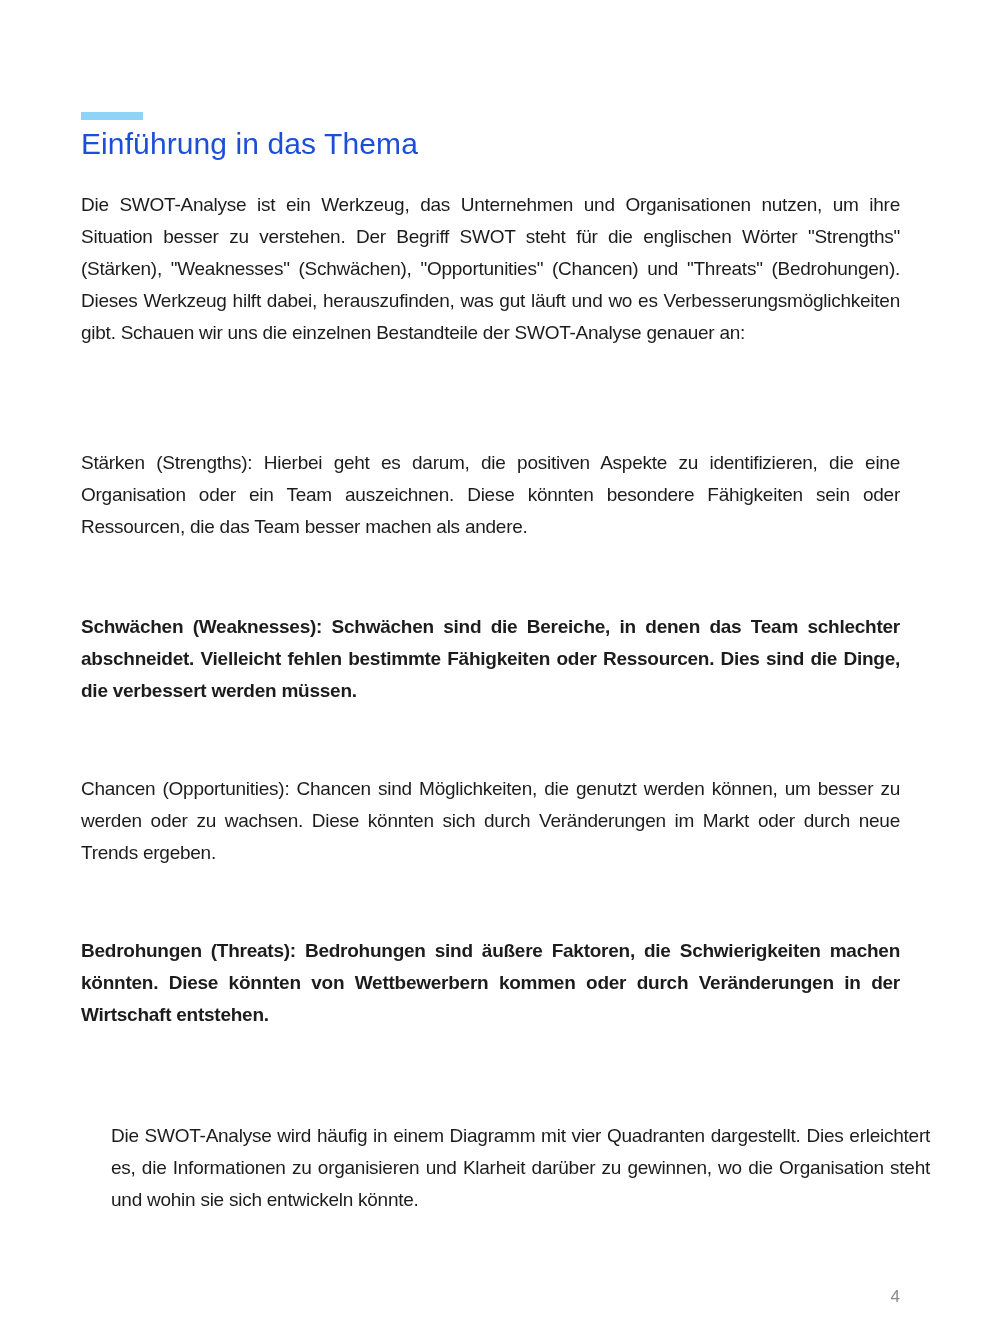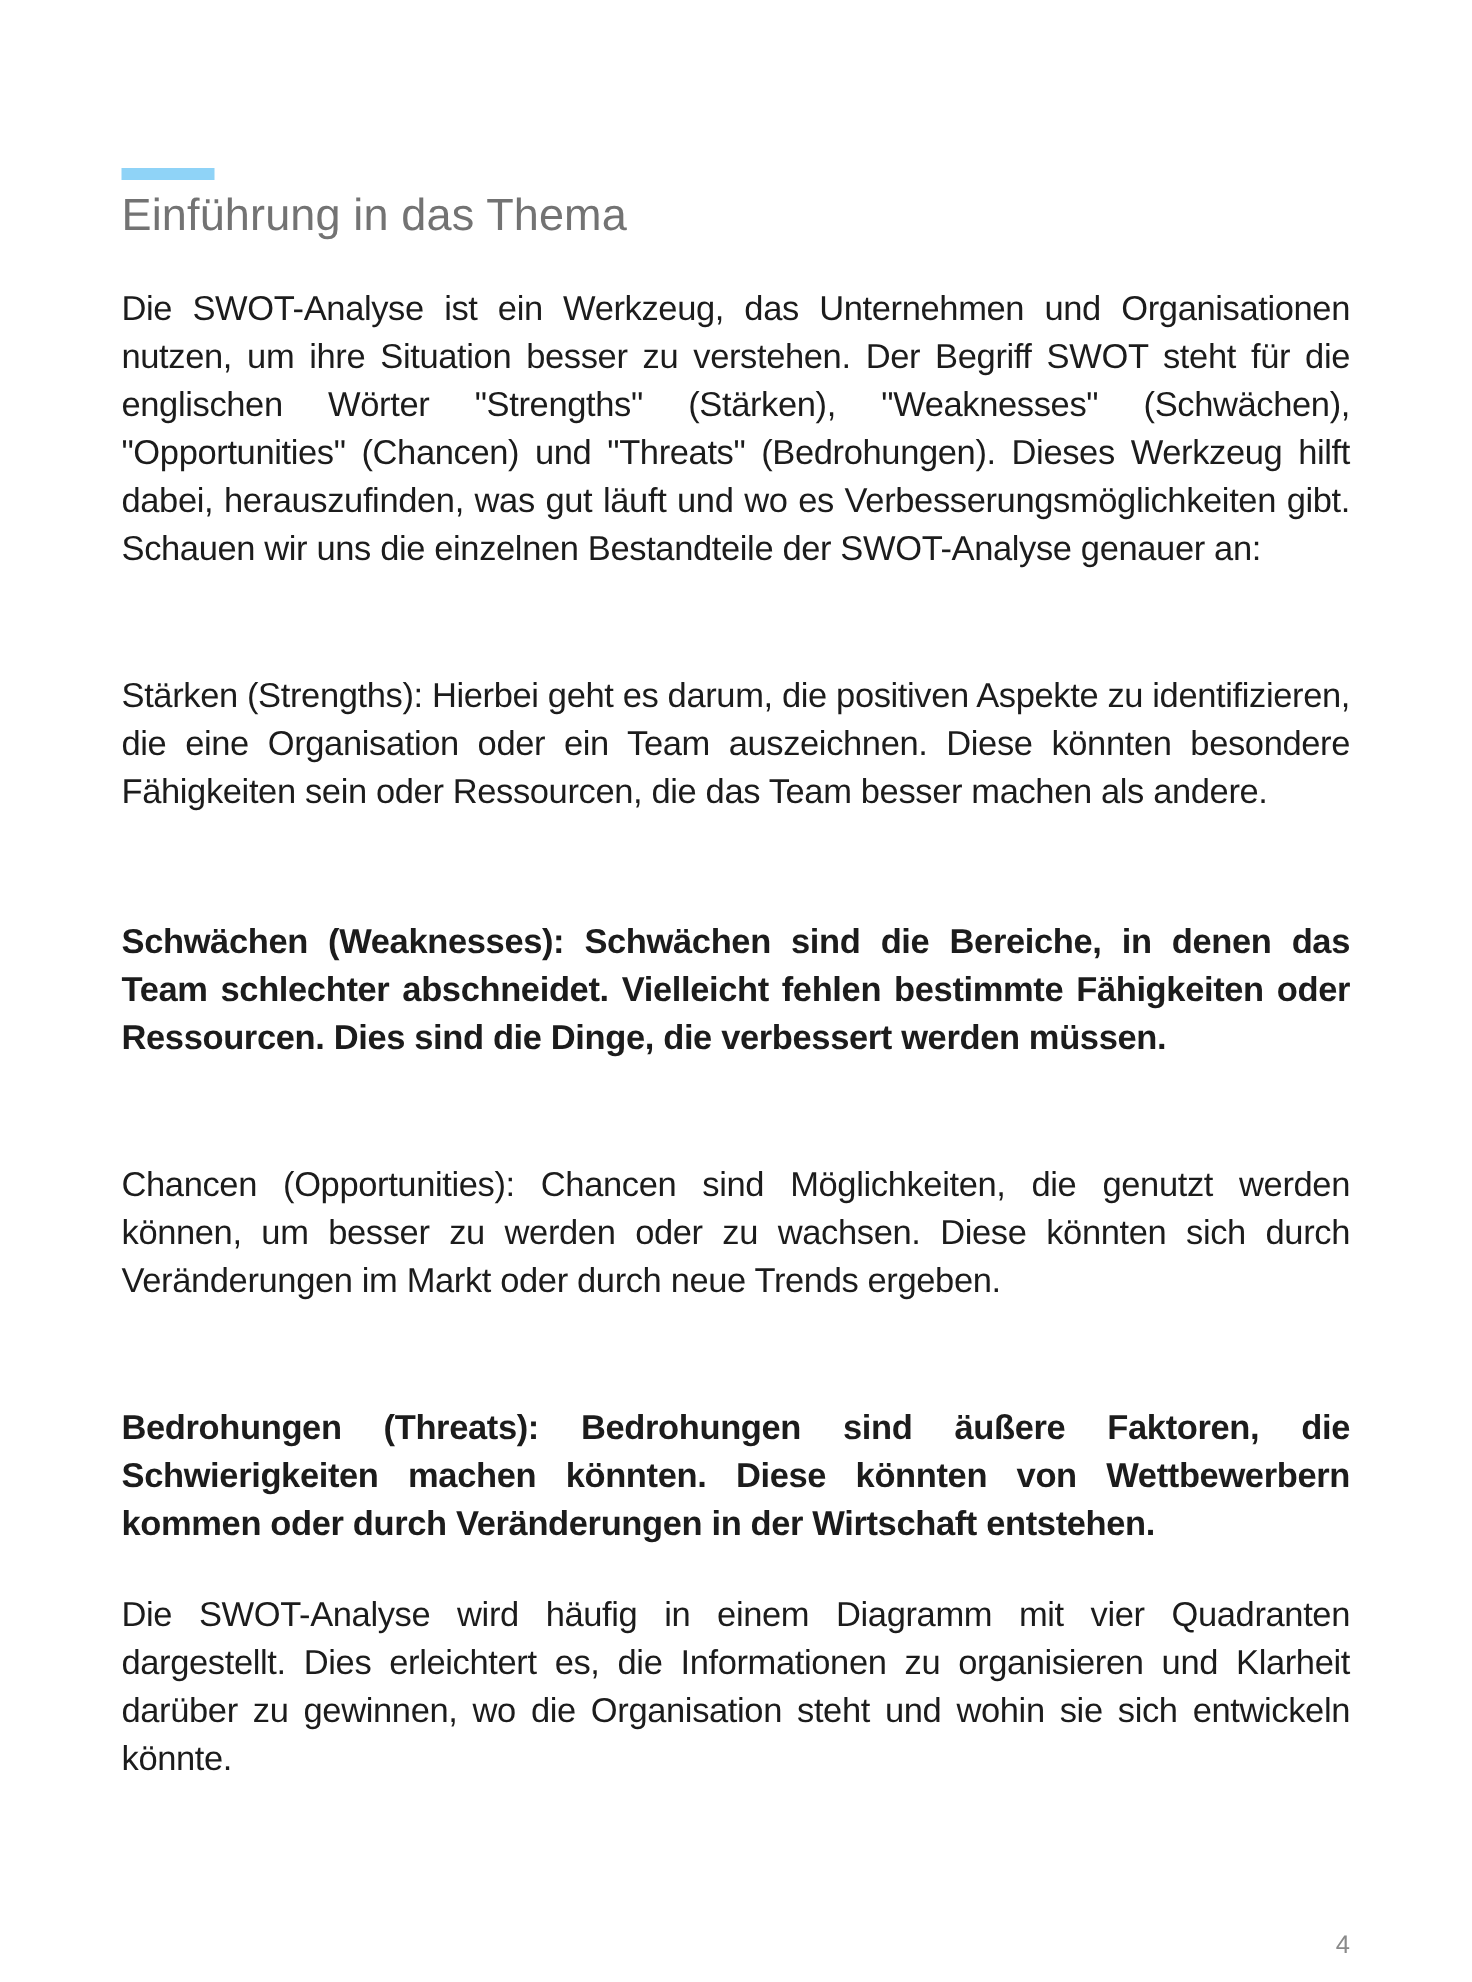--- a/index.html
+++ b/index.html
@@ -39,45 +39,45 @@
       color: #1a9de0;
       letter-spacing: 0.1px;
       white-space: nowrap;
       line-height: 40px;
     }
     .para {
       position: absolute;
       left: 0;
       width: 819px;
       margin: 0;
-      font-size: 23px;
+      font-size: 19px;
       line-height: 32px;
       text-align: justify;
       letter-spacing: -0.25px;
     }
     .p-intro { top: 189px; }
     .p-strengths { top: 447px; }
     .p-weaknesses { top: 611px; font-weight: bold; }
     .p-opportunities { top: 773px; }
     .p-threats { top: 935px; font-weight: bold; }
-    .p-summary { top: 1060px; }
+    .p-summary { top: 1120px; margin-left: 30px; }
     .page-number {
       position: absolute;
       right: 81px;
       top: 1287px;
       font-size: 17px;
       color: #8a8a8a;
     }
   </style>
 </head>
 <body>
 
 <div class="page">
   <div class="accent-bar" style="background: rgb(143, 211, 247);"></div>
-  <h1 class="page-title" style="color: #737373;">Einführung in das Thema</h1>
+  <h1 class="page-title" style="color: #1d4ed8;">Einführung in das Thema</h1>
 
   <p class="para p-intro">Die SWOT-Analyse ist ein Werkzeug, das Unternehmen und Organisationen nutzen, um ihre Situation besser zu verstehen. Der Begriff SWOT steht für die englischen Wörter "Strengths" (Stärken), "Weaknesses" (Schwächen), "Opportunities" (Chancen) und "Threats" (Bedrohungen). Dieses Werkzeug hilft dabei, herauszufinden, was gut läuft und wo es Verbesserungsmöglichkeiten gibt. Schauen wir uns die einzelnen Bestandteile der SWOT-Analyse genauer an:</p>
   <p class="para p-strengths">Stärken (Strengths): Hierbei geht es darum, die positiven Aspekte zu identifizieren, die eine Organisation oder ein Team auszeichnen. Diese könnten besondere Fähigkeiten sein oder Ressourcen, die das Team besser machen als andere.</p>
   <p class="para p-weaknesses">Schwächen (Weaknesses): Schwächen sind die Bereiche, in denen das Team schlechter abschneidet. Vielleicht fehlen bestimmte Fähigkeiten oder Ressourcen. Dies sind die Dinge, die verbessert werden müssen.</p>
   <p class="para p-opportunities">Chancen (Opportunities): Chancen sind Möglichkeiten, die genutzt werden können, um besser zu werden oder zu wachsen. Diese könnten sich durch Veränderungen im Markt oder durch neue Trends ergeben.</p>
   <p class="para p-threats">Bedrohungen (Threats): Bedrohungen sind äußere Faktoren, die Schwierigkeiten machen könnten. Diese könnten von Wettbewerbern kommen oder durch Veränderungen in der Wirtschaft entstehen.</p>
   <p class="para p-summary">Die SWOT-Analyse wird häufig in einem Diagramm mit vier Quadranten dargestellt. Dies erleichtert es, die Informationen zu organisieren und Klarheit darüber zu gewinnen, wo die Organisation steht und wohin sie sich entwickeln könnte.</p>
 </div>
 
 <div class="page-number">4</div>

